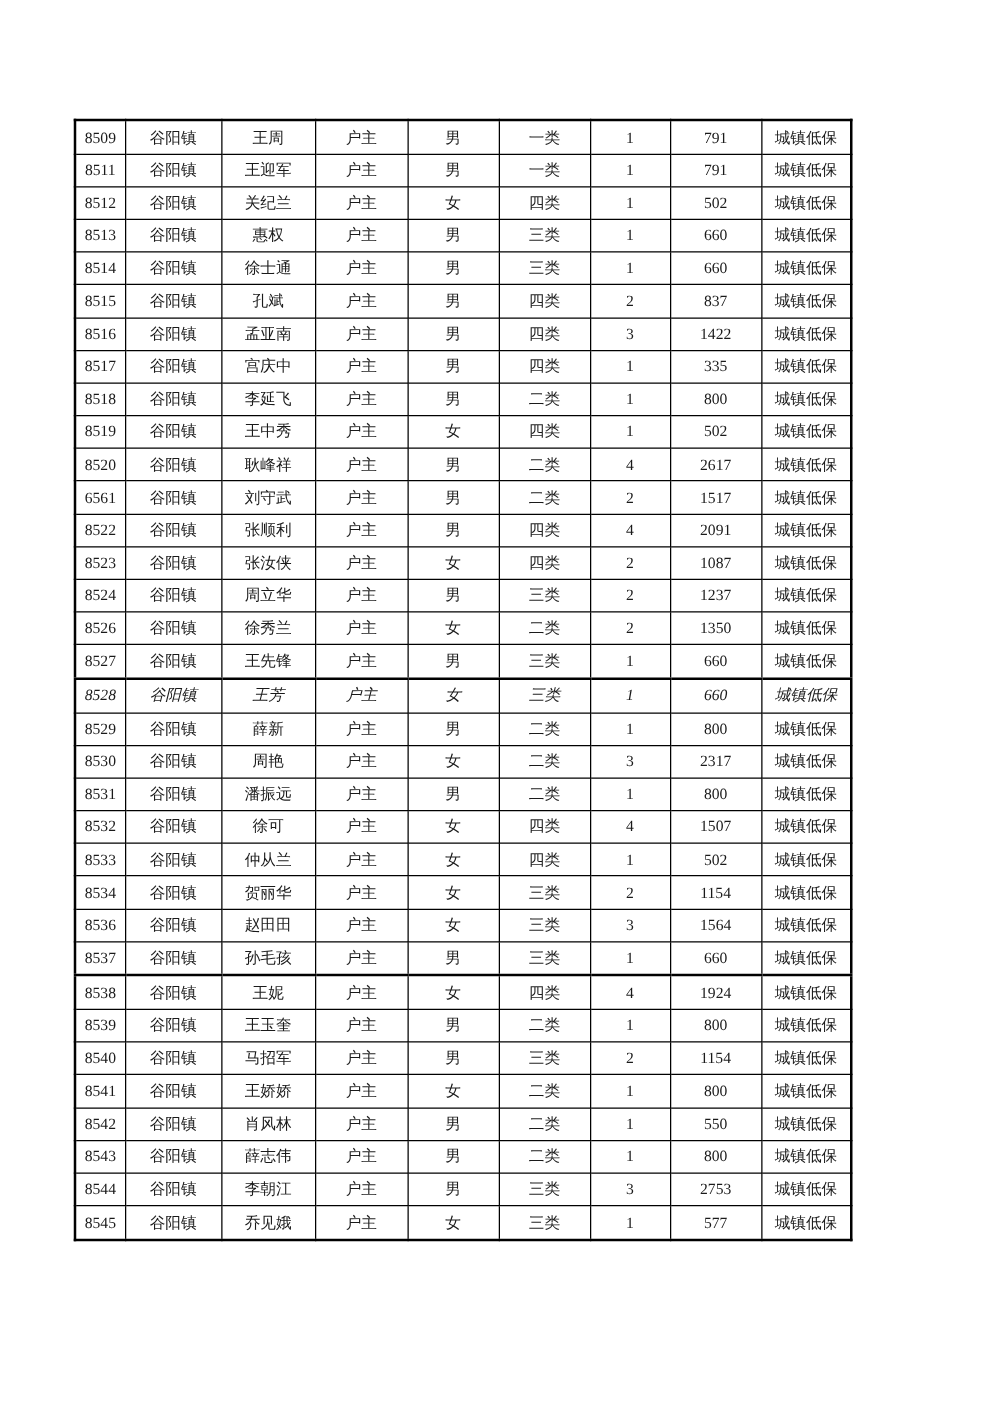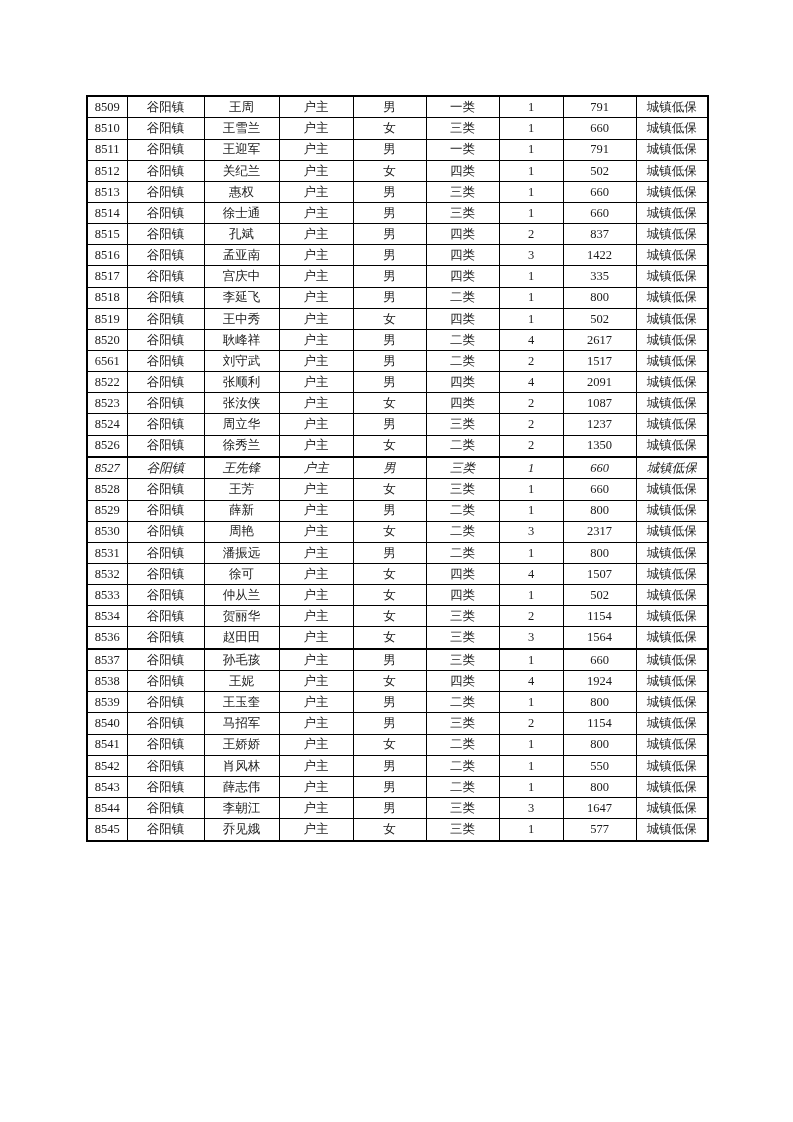--- a/index.html
+++ b/index.html
@@ -9,24 +9,24 @@
   }
   body {
     width: 793px;
     height: 1122px;
     position: relative;
     font-family: "Liberation Serif", "DejaVu Serif", serif;
     color: #1a1a1a;
   }
   .sheet-table {
     position: absolute;
-    left: 86px;
+    left: 59px;
     top: 95px;
     width: 621px;
-    height: 747px;
+    height: 898px;
     border-collapse: collapse;
     table-layout: fixed;
     border: 2px solid #000000;
   }
   .sheet-table td {
     border: 1px solid #000000;
     text-align: center;
     vertical-align: middle;
     font-size: 12.5px;
     line-height: 1;
@@ -59,31 +59,20 @@
       <td>谷阳镇</td>
       <td>王周</td>
       <td>户主</td>
       <td>男</td>
       <td>一类</td>
       <td>1</td>
       <td>791</td>
       <td>城镇低保</td>
     </tr>
       <tr>
-      <td>8510</td>
-      <td>谷阳镇</td>
-      <td>王雪兰</td>
-      <td>户主</td>
-      <td>女</td>
-      <td>三类</td>
-      <td>1</td>
-      <td>660</td>
-      <td>城镇低保</td>
-    </tr>
-      <tr>
       <td>8511</td>
       <td>谷阳镇</td>
       <td>王迎军</td>
       <td>户主</td>
       <td>男</td>
       <td>一类</td>
       <td>1</td>
       <td>791</td>
       <td>城镇低保</td>
     </tr>
@@ -418,21 +407,21 @@
       <td>城镇低保</td>
     </tr>
       <tr>
       <td>8544</td>
       <td>谷阳镇</td>
       <td>李朝江</td>
       <td>户主</td>
       <td>男</td>
       <td>三类</td>
       <td>3</td>
-      <td>1647</td>
+      <td>2753</td>
       <td>城镇低保</td>
     </tr>
       <tr>
       <td>8545</td>
       <td>谷阳镇</td>
       <td>乔见娥</td>
       <td>户主</td>
       <td>女</td>
       <td>三类</td>
       <td>1</td>

